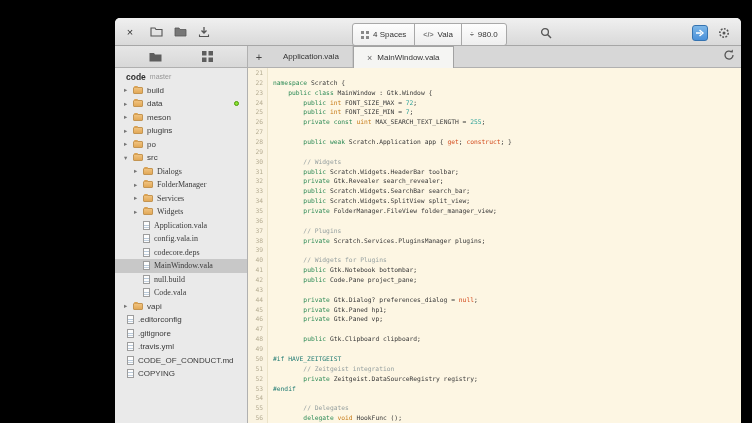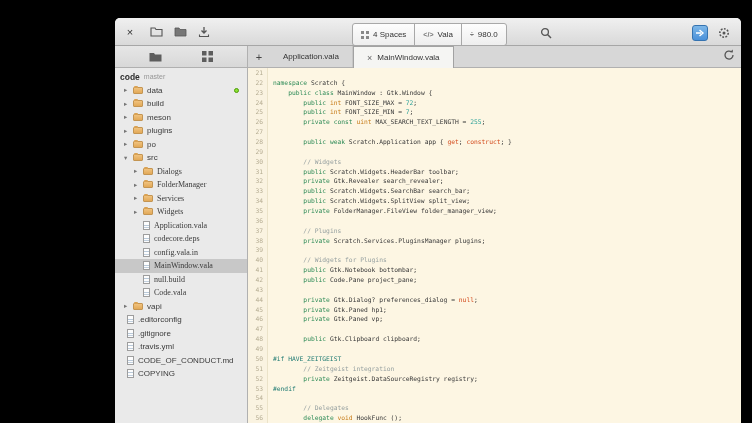--- a/index.html
+++ b/index.html
@@ -47,21 +47,21 @@
   .tab-close { font-size:9px; color:#666; }
   .tab-history { margin-left:auto; width:24px; display:flex; align-items:center; justify-content:center; }
 
   
   .content { flex:1; display:flex; overflow:hidden; }
   .sidebar { width:133px; flex:0 0 133px; background:#eaeaea; border-right:1px solid #b0b0b0;
              padding-top:2px; overflow:hidden; }
   .sb-row { height:13.5px; display:flex; align-items:center; font-size:8px; color:#3a3a3a;
             white-space:nowrap; overflow:hidden; }
   .sb-row.sel { background:#c8c8c8; }
-  .sb-root { padding-left:5px;text-align:center; }
+  .sb-root { padding-left:11px;text-align:center; }
   .sb-root .proj { font-weight:bold; font-size:8.5px; color:#2e2e2e; }
   .sb-root .branch { font-size:7px; color:#979797; margin-left:4px; }
   .sb-row.d0 { padding-left:9px; }
   .sb-row.d1 { padding-left:19px;font-family:Liberation Serif, serif; }
   .disc { width:9px; font-size:6.5px; color:#777; flex:0 0 9px; }
   .disc.none0 { flex:0 0 3px; width:3px; }
   .fold-ic { width:10px; height:7px; background:linear-gradient(#f0c27e,#e2a958);
              border:1px solid #c49552; border-radius:1px; position:relative; margin-right:4px; flex:0 0 10px; }
   .fold-ic::before { content:""; position:absolute; left:0; top:-2px; width:4px; height:2px;
                      background:#d9a254; border-radius:1px 1px 0 0; }
@@ -194,31 +194,31 @@
   <div class="content">
     <div class="sidebar">
       <div class="sb-row sb-root">
         <span class="proj">code</span>
         <span class="branch">master</span>
       </div>
       <div id="sb-items">
           <div class="sb-row d0">
             <span class="disc">▸</span>
             <span class="fold-ic"></span>
+            <span>build</span>
+          </div>
+          <div class="sb-row d0">
+            <span class="disc">▸</span>
+            <span class="fold-ic"></span>
             <span>data</span>
             <span class="dot"></span>
           </div>
           <div class="sb-row d0">
             <span class="disc">▸</span>
             <span class="fold-ic"></span>
-            <span>build</span>
-          </div>
-          <div class="sb-row d0">
-            <span class="disc">▸</span>
-            <span class="fold-ic"></span>
             <span>meson</span>
           </div>
           <div class="sb-row d0">
             <span class="disc">▸</span>
             <span class="fold-ic"></span>
             <span>plugins</span>
           </div>
           <div class="sb-row d0">
             <span class="disc">▸</span>
             <span class="fold-ic"></span>
@@ -250,26 +250,26 @@
             <span>Widgets</span>
           </div>
           <div class="sb-row d1">
             <span class="disc"></span>
             <span class="file-ic"></span>
             <span>Application.vala</span>
           </div>
           <div class="sb-row d1">
             <span class="disc"></span>
             <span class="file-ic"></span>
+            <span>config.vala.in</span>
+          </div>
+          <div class="sb-row d1">
+            <span class="disc"></span>
+            <span class="file-ic"></span>
             <span>codecore.deps</span>
-          </div>
-          <div class="sb-row d1">
-            <span class="disc"></span>
-            <span class="file-ic"></span>
-            <span>config.vala.in</span>
           </div>
           <div class="sb-row d1 sel">
             <span class="disc"></span>
             <span class="file-ic"></span>
             <span>MainWindow.vala</span>
           </div>
           <div class="sb-row d1">
             <span class="disc"></span>
             <span class="file-ic"></span>
             <span>null.build</span>

